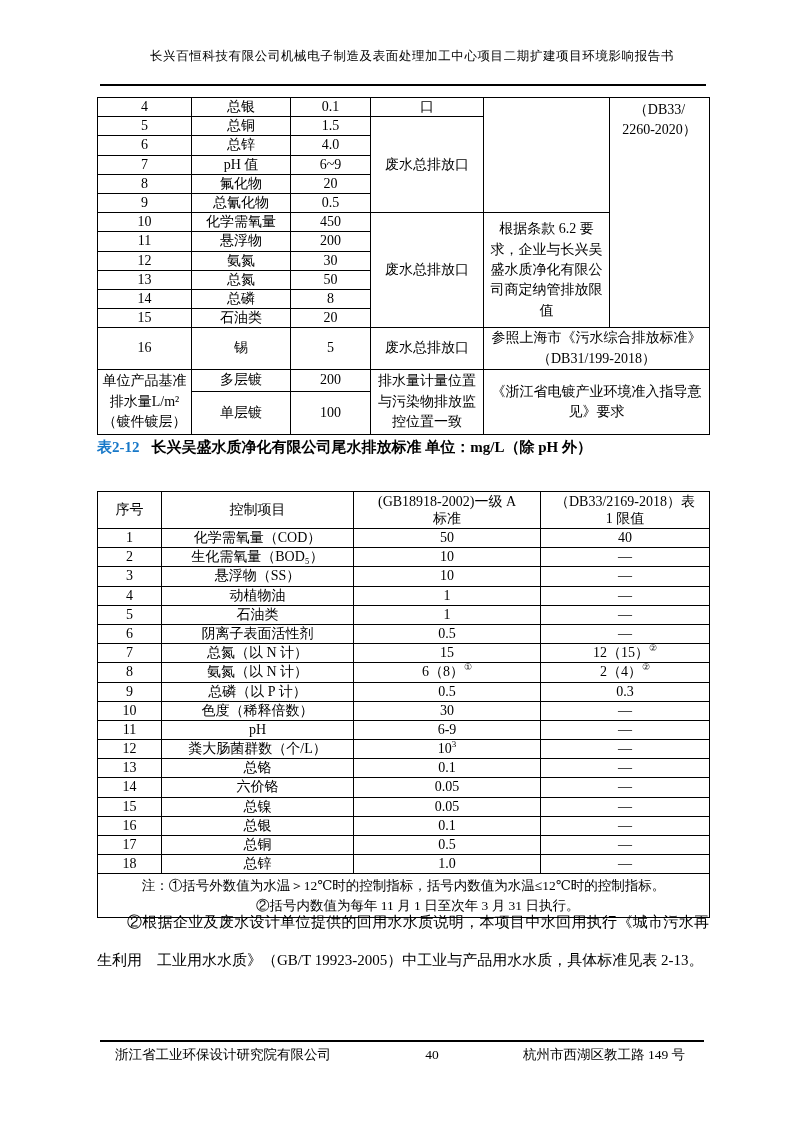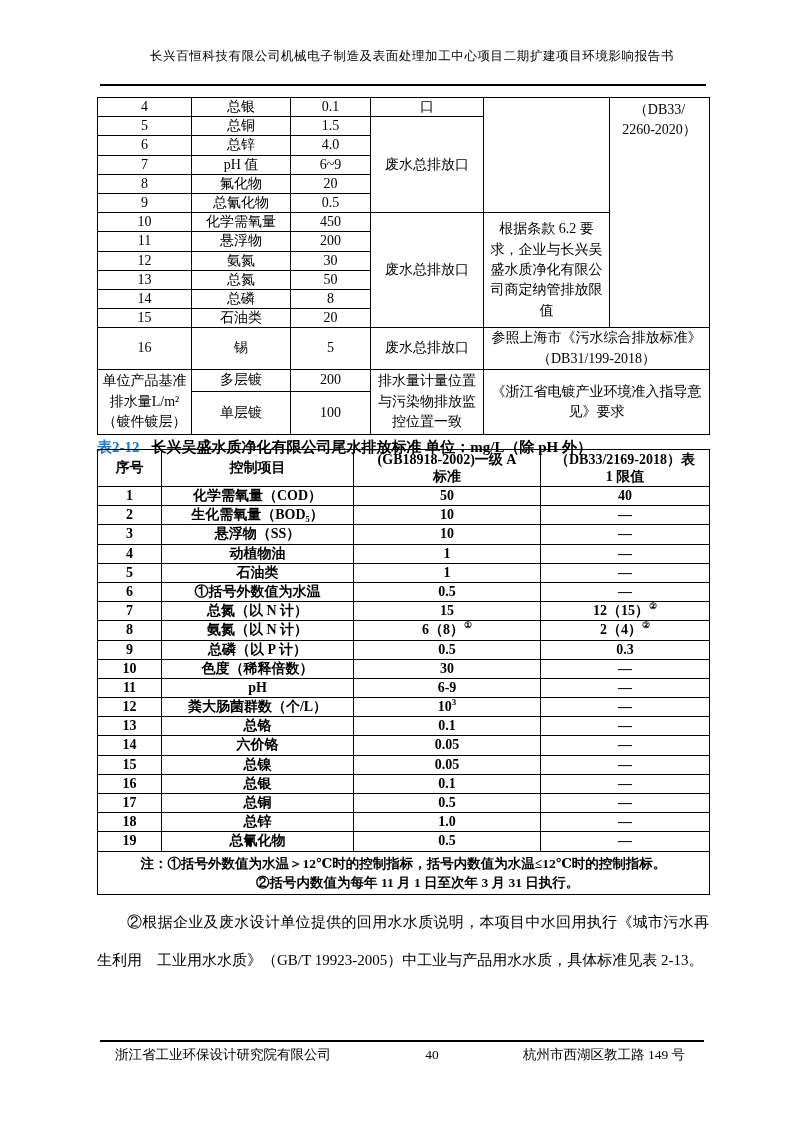--- a/index.html
+++ b/index.html
@@ -25,21 +25,21 @@
   .t1 .rB td{height:42px;}
   .t1 .wrap{line-height:1.45;}
 
   
   .caption{position:absolute;left:97px;top:438px;width:612px;
        font-family:Liberation Serif, serif;
        font-weight:bold;font-size:15px;white-space:nowrap;}
   .caption .lbl{margin-right:12px;}
 
   
-  .t2{position:absolute;left:97px;top:449px;font-weight:bold;}
+  .t2{position:absolute;left:97px;top:491px;}
   .t2 thead td{height:36px;line-height:1.25;}
   .t2 tbody td{height:18px;}
   .t2 .note-cell{height:auto;text-align:center;font-size:13.5px;
        padding:2px 5px;line-height:1.42;}
   .t2 .note-l2{padding-left:2.1em;}
   sup{font-size:9px;line-height:0;}
 
   
   .para{position:absolute;left:97px;top:903px;width:612px;font-size:15px;
        line-height:38px;text-align:justify;text-indent:2em;}
@@ -210,21 +210,21 @@
       <td><span>—</span><sup></sup></td>
     </tr>
     <tr>
       <td>5</td>
       <td>石油类</td>
       <td><span>1</span><sup></sup></td>
       <td><span>—</span><sup></sup></td>
     </tr>
     <tr>
       <td>6</td>
-      <td>①括号外数值为水温</td>
+      <td>阴离子表面活性剂</td>
       <td><span>0.5</span><sup></sup></td>
       <td><span>—</span><sup></sup></td>
     </tr>
     <tr>
       <td>7</td>
       <td>总氮（以 N 计）</td>
       <td><span>15</span><sup></sup></td>
       <td><span>12（15）</span><sup>②</sup></td>
     </tr>
     <tr>
@@ -284,26 +284,20 @@
     <tr>
       <td>17</td>
       <td>总铜</td>
       <td><span>0.5</span><sup></sup></td>
       <td><span>—</span><sup></sup></td>
     </tr>
     <tr>
       <td>18</td>
       <td>总锌</td>
       <td><span>1.0</span><sup></sup></td>
-      <td><span>—</span><sup></sup></td>
-    </tr>
-    <tr>
-      <td>19</td>
-      <td>总氰化物</td>
-      <td><span>0.5</span><sup></sup></td>
       <td><span>—</span><sup></sup></td>
     </tr>
     <tr>
       <td colspan="4" class="note-cell">
         <div>注：①括号外数值为水温＞12℃时的控制指标，括号内数值为水温≤12℃时的控制指标。</div>
         <div class="note-l2">②括号内数值为每年 11 月 1 日至次年 3 月 31 日执行。</div>
       </td>
     </tr>
   </tbody>
 </table>

